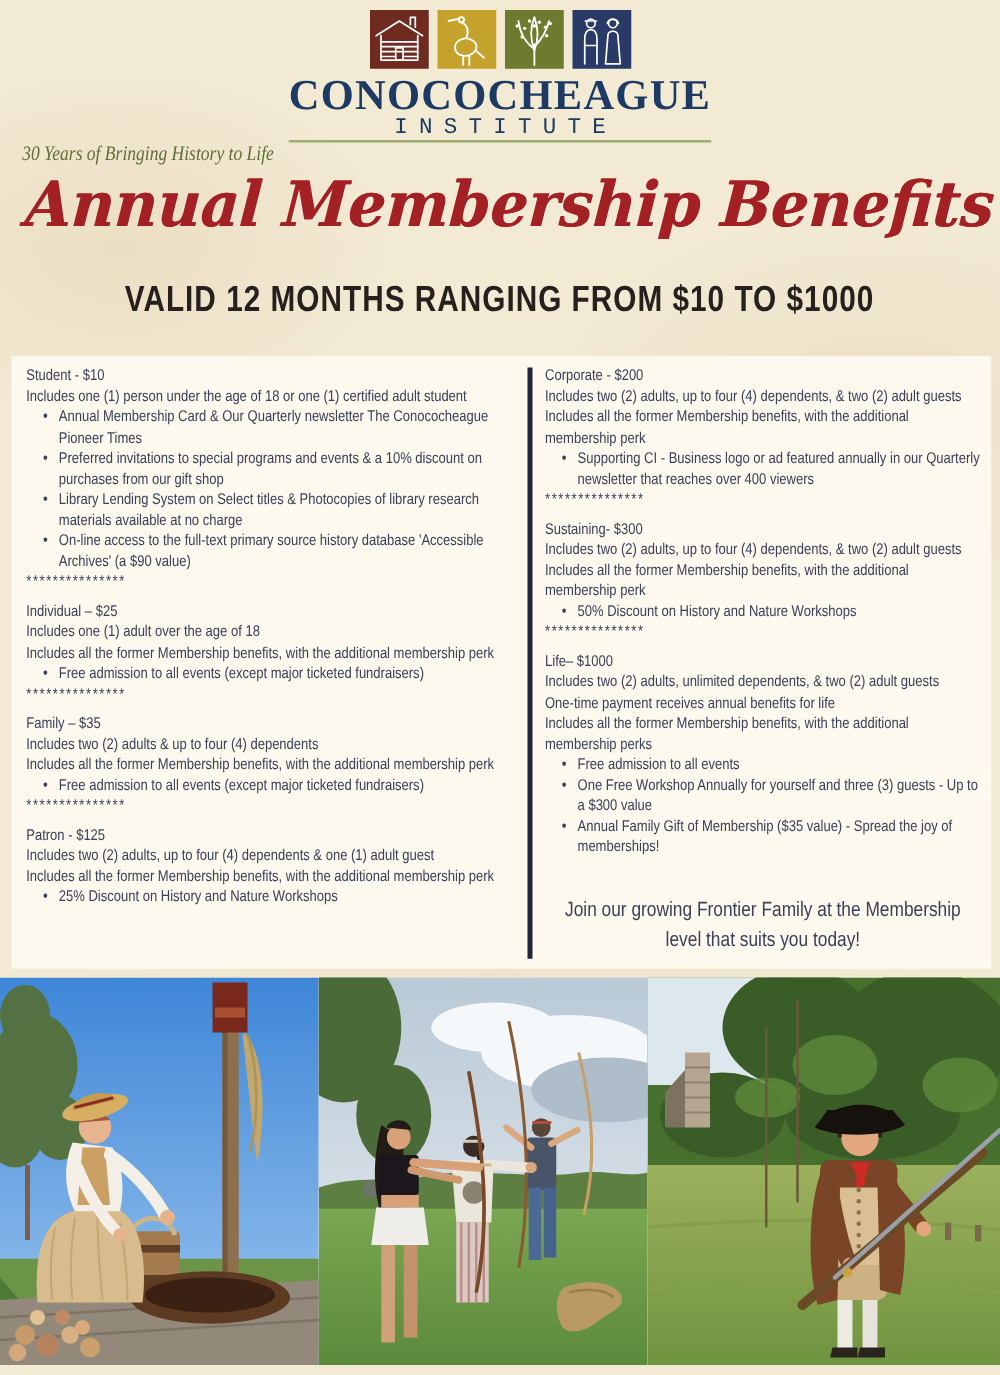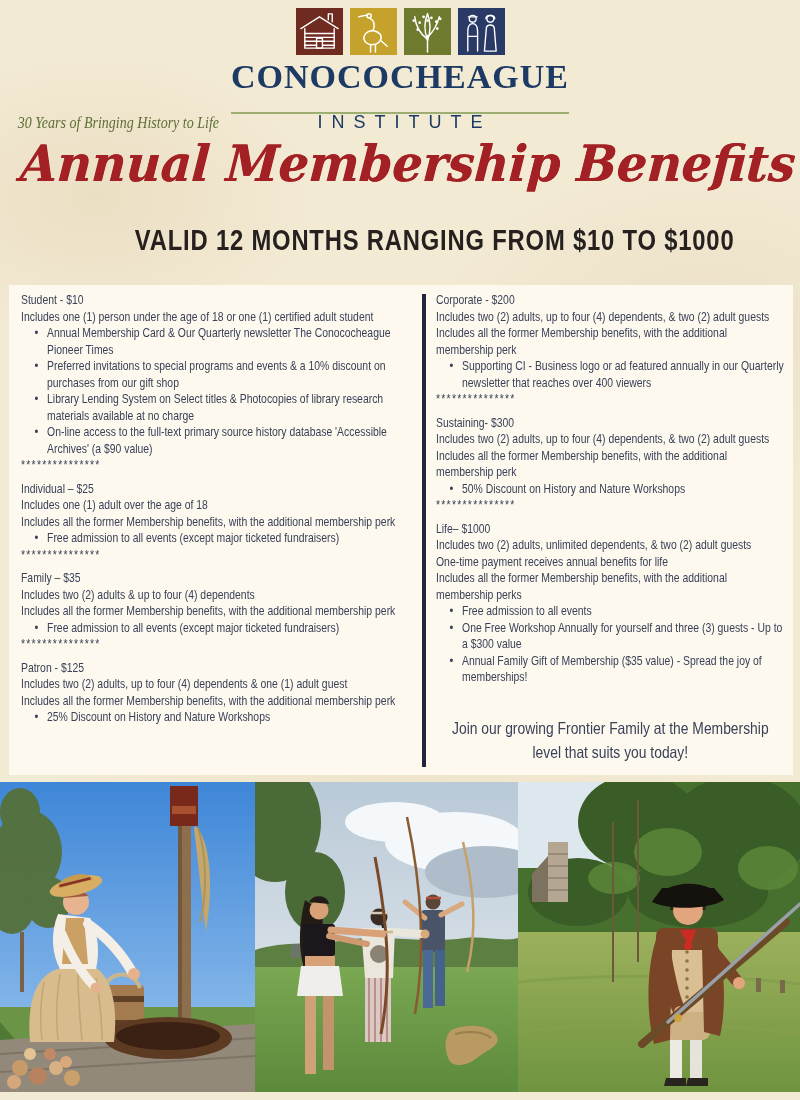--- a/index.html
+++ b/index.html
@@ -15,30 +15,30 @@
   
   .tiles{position:absolute;top:8px;left:0;right:0;display:flex;justify-content:center;gap:7px;}
   .tile{width:47px;height:47px;flex:none;}
   .tile svg{display:block;width:100%;height:100%;}
   .tile-1{background:#6f2b20;} .tile-2{background:#c5a22c;}
   .tile-3{background:#6e7a2d;} .tile-4{background:#2a3a67;}
   .orgname{position:absolute;top:58px;left:0;right:0;text-align:center;}
   .orgname span{display:inline-block;font-family:"Liberation Serif",serif;font-weight:bold;
     font-size:34px;letter-spacing:1px;color:#1c3a63;border-bottom:2px solid #9dae72;padding-bottom:16px;}
   .orgsub{position:absolute;top:92px;left:0;right:0;text-align:center;
-    font-family:Liberation Sans, sans-serif;font-size:18px;letter-spacing:9px;text-indent:9px;color:#1c3a63;margin-top:20px;}
+    font-family:Liberation Mono, monospace;font-size:18px;letter-spacing:9px;text-indent:9px;color:#1c3a63;}
   .tagline{position:absolute;top:113px;left:0;right:0;text-align:left;}
   .tagline span{display:inline-block;transform:scaleX(.85);font-family:"Liberation Serif",serif;
     font-style:italic;font-size:16.5px;color:#5f6e35;}
   
   .main-title{position:absolute;top:134px;left:0;right:0;text-align:center;white-space:nowrap;}
   .main-title span{display:inline-block;transform:scaleX(.95) skewX(-4deg);
     font-family:"DejaVu Serif",serif;font-style:italic;font-weight:bold;font-size:50px;color:#a32025;
     text-shadow:0.5px 0 0 #a32025;}
-  .subtitle{position:absolute;top:224px;left:0;right:0;text-align:right;white-space:nowrap;}
+  .subtitle{position:absolute;top:224px;left:0;right:0;text-align:center;white-space:nowrap;}
   .subtitle span{display:inline-block;transform:scaleX(.82);font-weight:600;font-size:29px;
     letter-spacing:1px;color:#26211f;}
   
   .panel{position:absolute;left:9px;top:285px;width:784px;height:490px;background:#fdf9ee;
     box-sizing:border-box;padding:7px 8px 6px 12px;display:flex;}
   .col{color:#3a4158;}
   .col-left{width:393px;flex:none;}
   .divider{width:4px;background:#20263b;flex:none;margin:2px 10px 2px 8px;}
   .col-right{flex:1;}
   .col-inner{transform:scaleX(.84);transform-origin:0 0;font-size:12.4px;line-height:1.33;}

